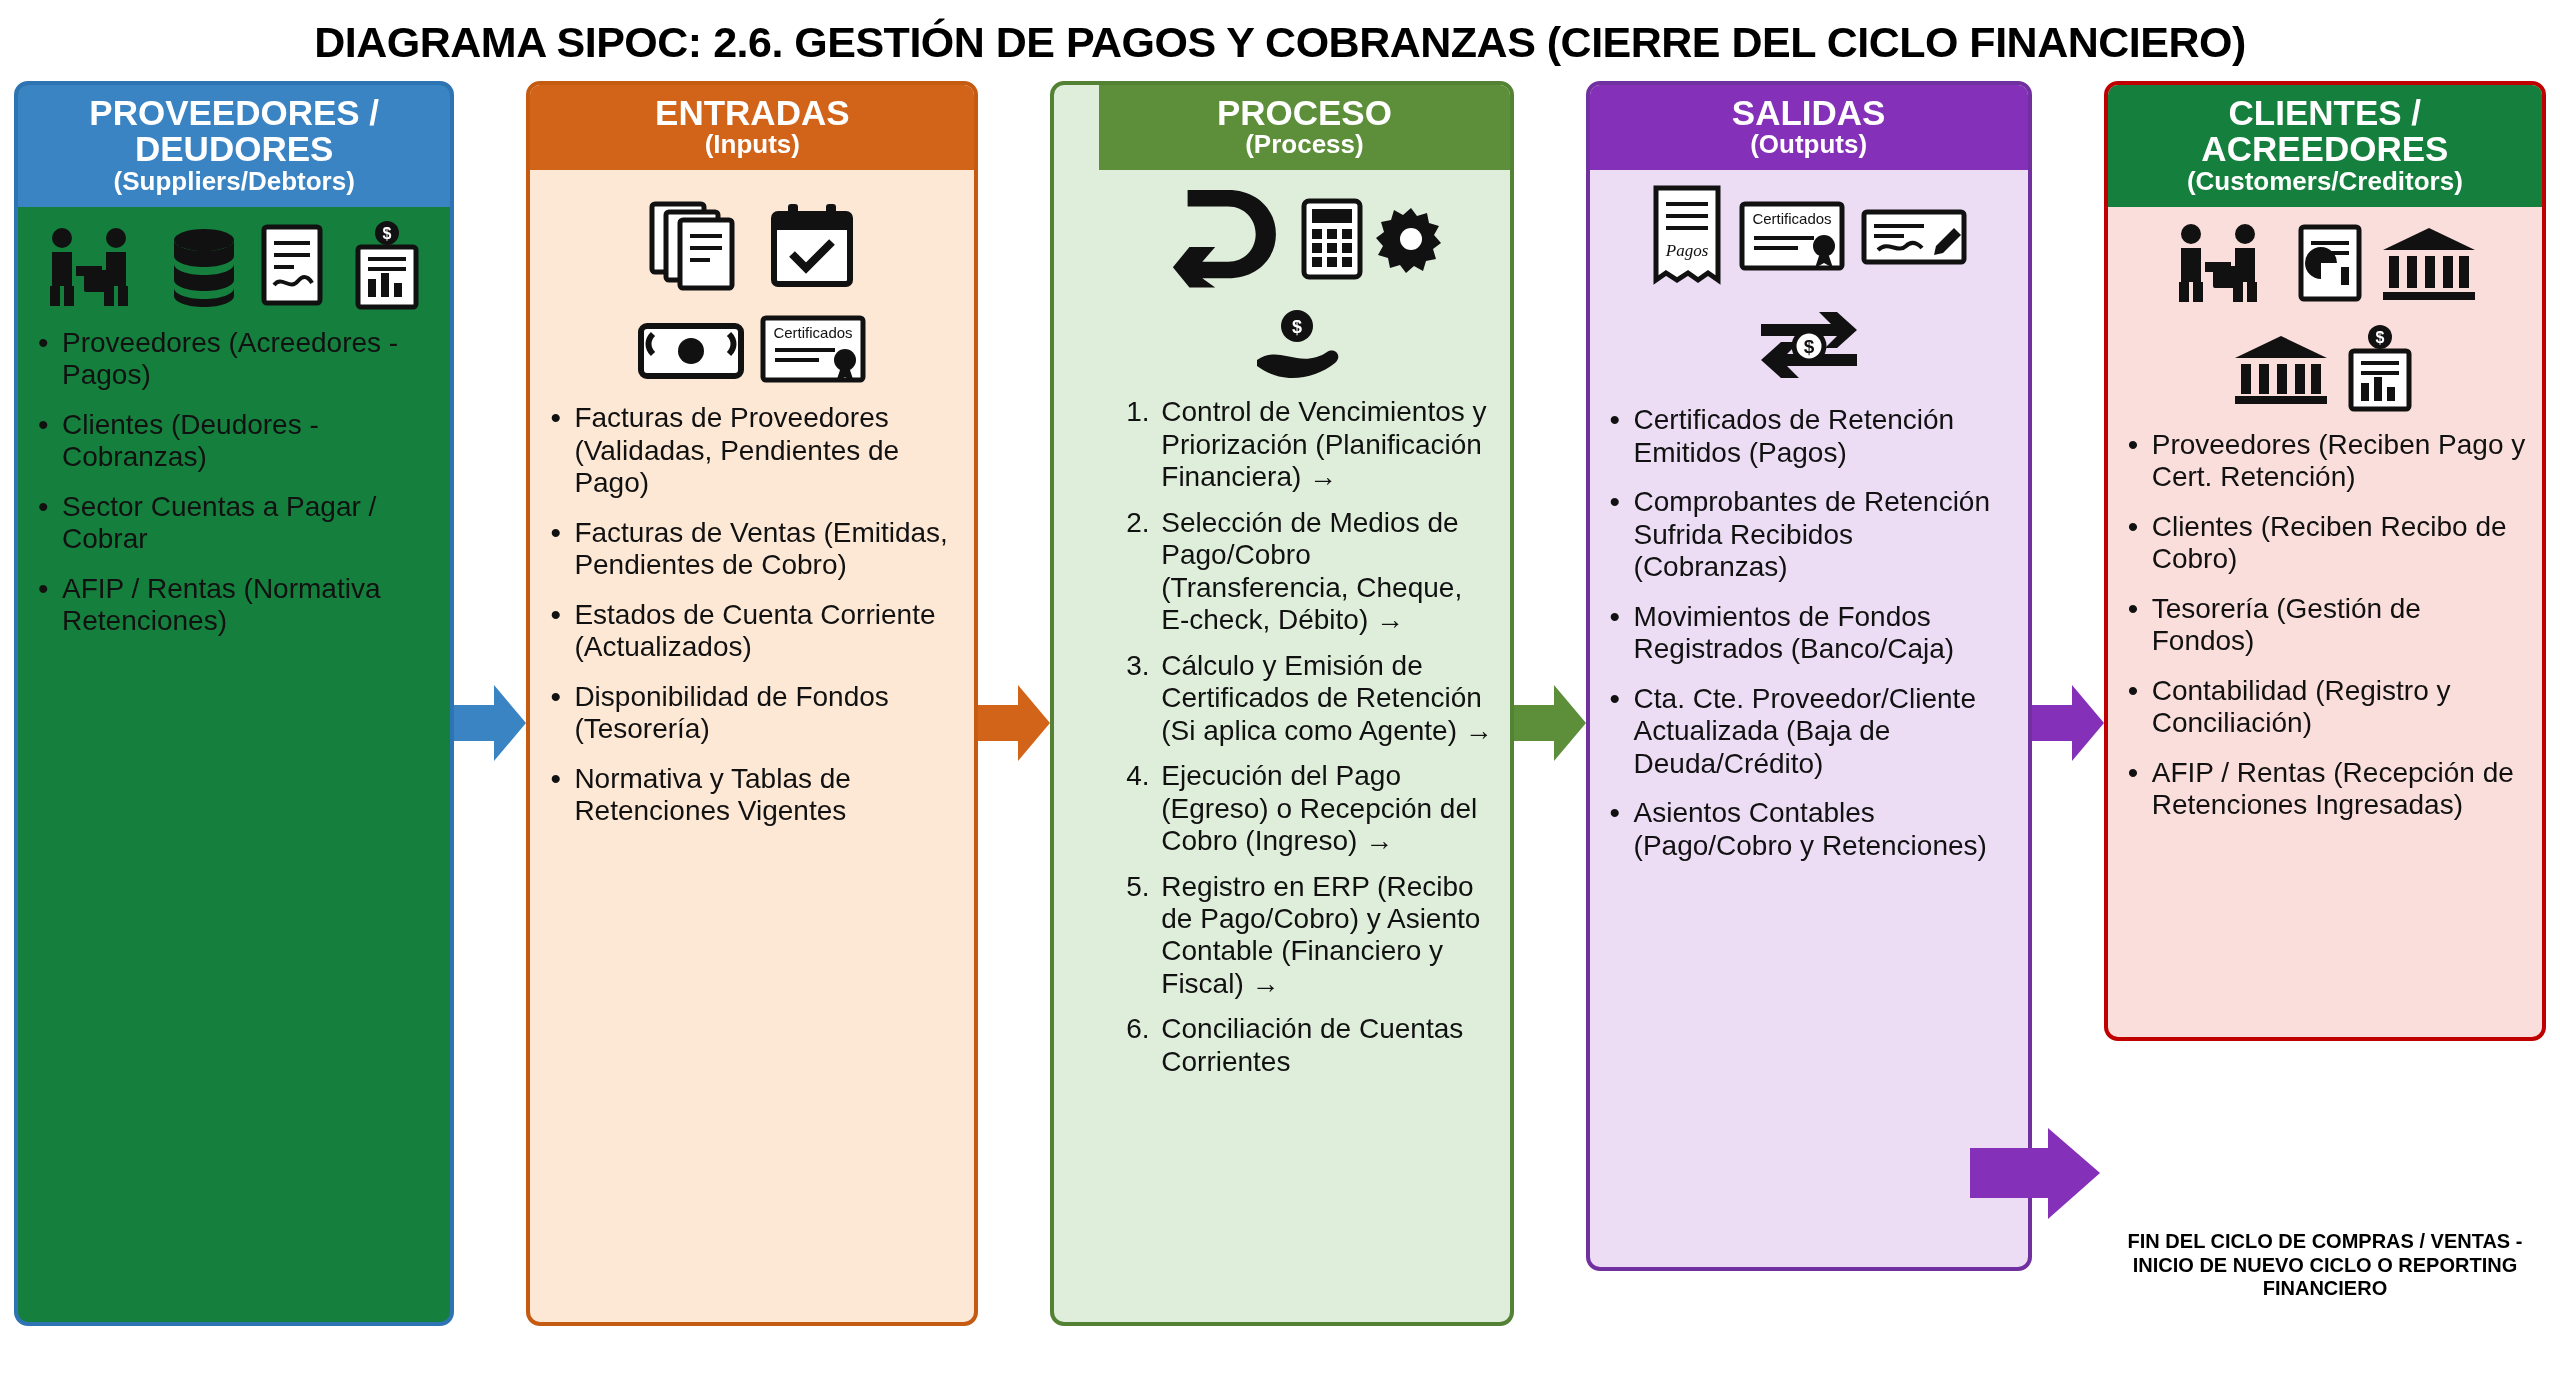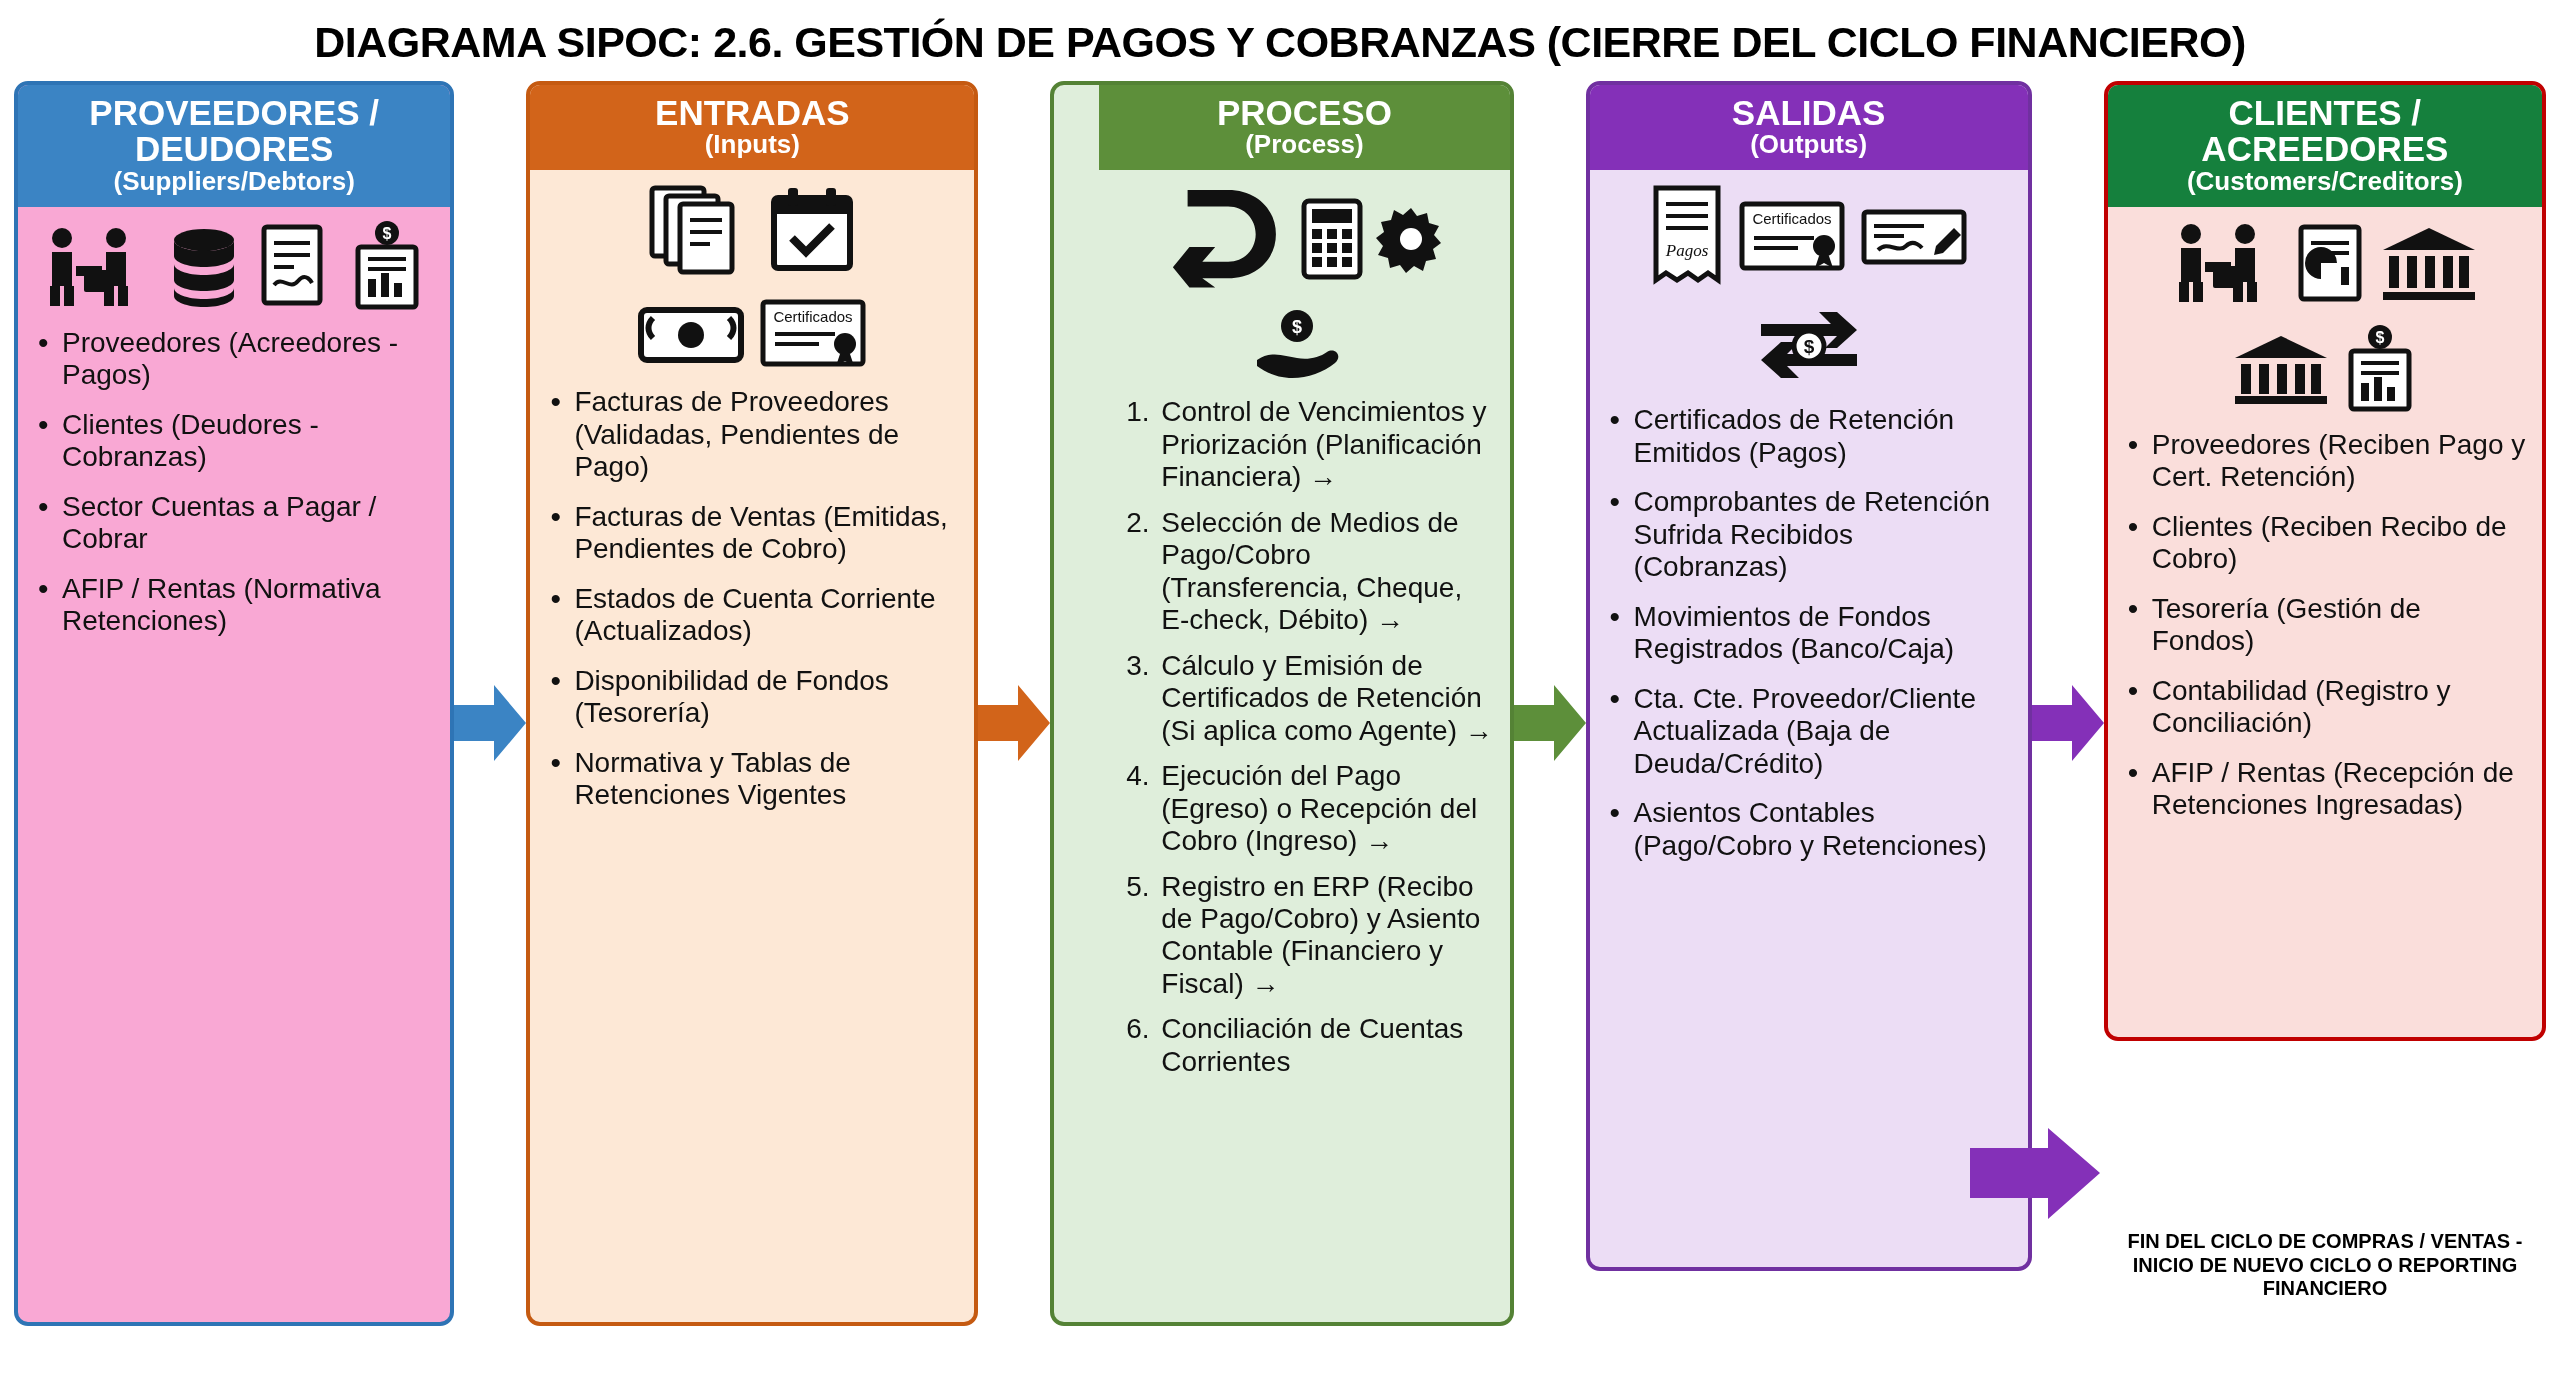--- a/index.html
+++ b/index.html
@@ -96,23 +96,23 @@
   }
   ol.steps li {
     font-size: 28px;
     line-height: 1.16;
     margin-bottom: 13px;
     color: #111111;
     padding-left: 4px;
   }
 
   
-  #col-suppliers { width: 458px; min-height: 1245px; border-color: #2e74b5; background: #f9a8d4; justify-content: center; }
+  #col-suppliers { width: 458px; min-height: 1245px; border-color: #2e74b5; background: #15803d; justify-content: center; }
   #col-suppliers .col-header { background: #3b84c4; }
-  #col-inputs { width: 470px; min-height: 1245px; border-color: #c55a11; background: #fde8d6; }
+  #col-inputs { width: 470px; min-height: 1245px; border-color: #c55a11; background: #fde8d6; gap: 16px; }
   #col-inputs .col-header { background: #d2641a; }
   #col-process { width: 480px; min-height: 1245px; border-color: #548235; background: #dfeedb; padding-left: 45px; }
   #col-process .col-header { background: #5d8f3a; }
   #col-outputs { width: 464px; min-height: 1190px; border-color: #7030a0; background: #ecddf5; }
   #col-outputs .col-header { background: #8430b8; }
   #col-clients { width: 460px; min-height: 960px; border-color: #c00000; background: #fadedb; }
   #col-clients .col-header { background: #15803d; }
 
   
   .arrow {

